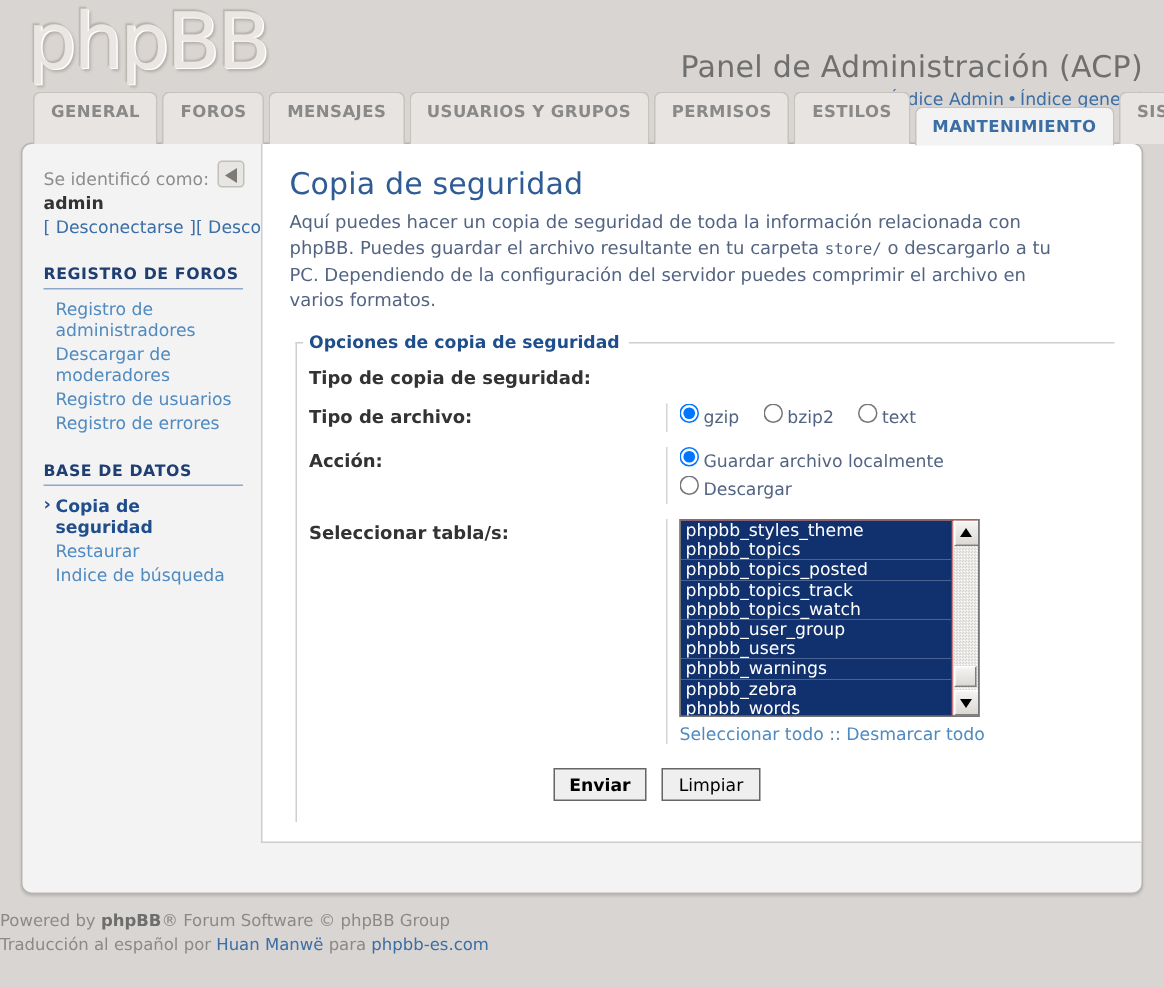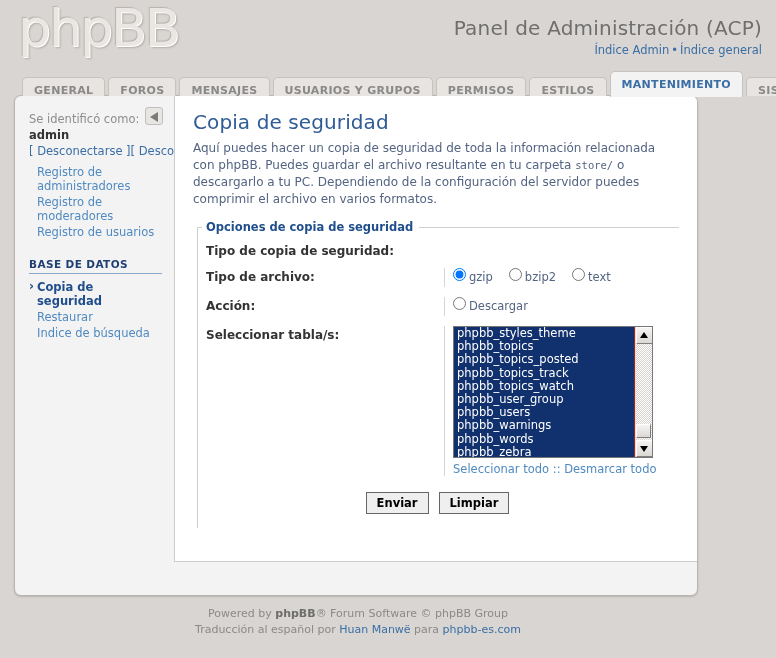--- a/index.html
+++ b/index.html
@@ -27,21 +27,21 @@
     font-size: 52px;
     font-weight: normal;
     letter-spacing: -2px;
     color: #e9e6e3;
     text-shadow: 1px 1px 0 #ffffff, 2px 2px 2px #b4aea8, -1px -1px 1px #b8b2ac;
     line-height: 1;
     user-select: none;
   }
   #header-right {
     position: absolute;
-    right: 14px; top: 16px;
+    right: 14px; top: 32px;
     text-align: right;
   }
   #acp-title {
     font-size: 20px;
     color: #6f6f6f;
     letter-spacing: .2px;
     line-height: 1.25;
   }
   #acp-links {
     margin-top: 2px;
@@ -58,21 +58,21 @@
   #tabs {
     position: absolute;
     left: 22px;
     top: 70px;
     height: 26px;
     display: flex;
     align-items: flex-end;
     z-index: 5;
   }
   .tab {
-    height: 19px;
+    height: 35px;
     line-height: 25px;
     padding: 0 11px;
     margin-right: 3px;
     font-size: 11px;
     font-weight: bold;
     letter-spacing: .3px;
     color: #898989;
     background: #e7e4e1;
     border: 1px solid #c6c2be;
     border-bottom: none;
@@ -87,21 +87,21 @@
     position: relative;
     top: 1px;
     height: 26px;
     line-height: 25px;
   }
 
   
   #panel {
     position: absolute;
     left: 14px; top: 95px;
-    width: 684px; height: 501px;
+    width: 748px; height: 501px;
     background: #f4f3f4;
     border: 1px solid #b8b4b0;
     border-radius: 7px;
     box-shadow: 0 1px 2px rgba(0,0,0,.16);
     overflow: hidden;
   }
   #panel-inner { display: flex; height: 100%; }
 
   
   #sidebar {
@@ -341,30 +341,28 @@
   .btn {
     font-family: "DejaVu Sans", "Liberation Sans", sans-serif;
     font-size: 11.5px;
     padding: 3px 10px;
     background: #efefef;
     border: 1px solid #666666;
     border-radius: 0;
     color: #000000;
     cursor: pointer;
     line-height: 14px;
-    font-weight: bold;
   }
   .btn.primary { font-weight: bold; margin-left: 21px; }
 
   
   #footer {
     position: absolute;
     left: 0; top: 606px;
     width: 716px;
-    text-align: center;
     font-size: 11px;
     color: #8a8a8a;
     line-height: 16px;
   }
   #footer a { color: #3a6ea5; text-decoration: none; font-weight: normal; }
   #footer .bold { font-weight: bold; color: #6d6d6d; }
 </style>
 </head>
 <body>
 
@@ -394,29 +392,33 @@
 
     <div id="sidebar">
       <div id="collapse-btn">
         <span class="arrow"></span>
       </div>
       <div id="sidebar-inner">
         <div class="ident-label">Se identificó como:</div>
         <div class="ident-user">admin</div>
         <div class="ident-links">[ Desconectarse ][ Desconectarse del ACP ]</div>
 
+        <div class="menu-head">REGISTRO DE FOROS</div>
         <ul class="menu-list">
           <li>
               <a href="#">Registro de administradores</a>
             </li>
           <li>
-              <a href="#">Registro de moderadores</a>
+              <a href="#">Descargar de moderadores</a>
             </li>
           <li>
               <a href="#">Registro de usuarios</a>
+            </li>
+          <li>
+              <a href="#">Registro de errores</a>
             </li>
         </ul>
 
         <div class="menu-head">BASE DE DATOS</div>
         <ul class="menu-list">
           <li class="active">
               <a href="#">Copia de seguridad</a>
             </li>
           <li>
               <a href="#">Restaurar</a>
@@ -444,41 +446,44 @@
           <div class="fctrl">
             <div class="radio-line">
               <label class="radio-item"><input type="radio" name="file_type" checked="" style=""><span>gzip</span></label><label class="radio-item"><input type="radio" name="file_type" style=""><span>bzip2</span></label><label class="radio-item"><input type="radio" name="file_type" style=""><span>text</span></label>
             </div>
           </div>
         </div>
 
         <div class="frow">
           <div class="flabel">Acción:</div>
           <div class="fctrl">
+            <div class="radio-line">
+              <label class="radio-item"><input type="radio" name="action" checked="" style=""><span>Guardar archivo localmente</span></label>
+            </div>
             <div class="radio-line">
               <label class="radio-item"><input type="radio" name="action" style=""><span>Descargar</span></label>
             </div>
           </div>
         </div>
 
         <div class="frow">
           <div class="flabel">Seleccionar tabla/s:</div>
           <div class="fctrl">
             <div class="listbox">
               <div class="lb-items">
                 <div class="lb-item sel">phpbb_styles_theme</div>
                 <div class="lb-item sel">phpbb_topics</div>
                 <div class="lb-item sel">phpbb_topics_posted</div>
                 <div class="lb-item sel">phpbb_topics_track</div>
                 <div class="lb-item sel">phpbb_topics_watch</div>
                 <div class="lb-item sel">phpbb_user_group</div>
                 <div class="lb-item sel">phpbb_users</div>
                 <div class="lb-item sel">phpbb_warnings</div>
+                <div class="lb-item sel">phpbb_zebra</div>
                 <div class="lb-item sel">phpbb_words</div>
-                <div class="lb-item sel">phpbb_zebra</div>
               </div>
               <div class="lb-scroll">
                 <div class="lb-btn up">
                     <span class="tri"></span>
                   </div>
                 <div class="lb-thumb"></div>
                 <div class="lb-btn down">
                     <span class="tri"></span>
                   </div>
               </div>

